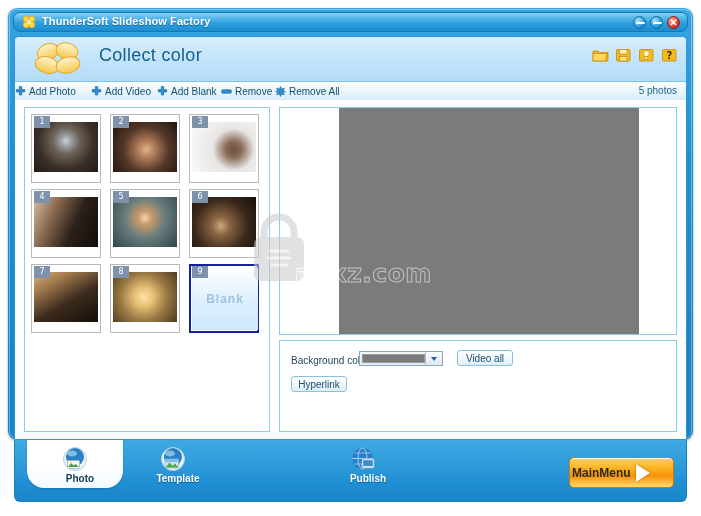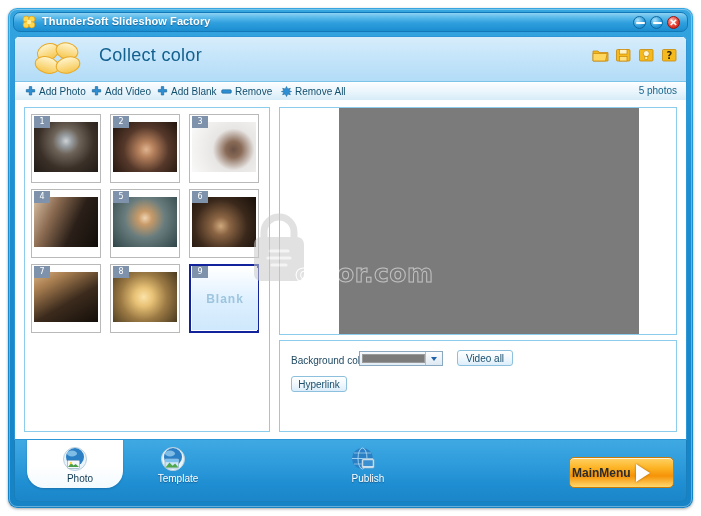--- a/index.html
+++ b/index.html
@@ -14,21 +14,21 @@
     font-family: "Liberation Sans", sans-serif;
     -webkit-font-smoothing: antialiased;
   }
 
   
   #app-window {
     position: absolute;
     left: 8px;
     top: 8px;
     width: 685px;
-    height: 500px;
+    height: 432px;
     border-radius: 9px;
     background: linear-gradient(to bottom, #35a6e0 0%, #1e8fd0 35%, #1583c6 100%);
     box-shadow: 0 1px 3px rgba(0,0,0,0.35);
     box-sizing: border-box;
     padding: 0;
   }
   #app-window:before {
     content: "";
     position: absolute;
     left: 1px; top: 1px; right: 1px; bottom: 1px;
@@ -410,21 +410,21 @@
     gap: 1px;
     cursor: default;
   }
   .nav-ico {
     width: 26px;
     height: 26px;
     position: relative;
   }
   .nav-label {
     font-size: 10px;
-    font-weight: normal;
+    font-weight: bold;
     color: #ffffff;
     text-shadow: 0 1px 1px rgba(0,45,85,0.5);
     padding-left: 10px;
   }
   .nav-item.active .nav-label {
     color: #103a53;
     text-shadow: none;
   }
   #nav-photo    { left: 12px; }
   #nav-template { left: 110px; }
@@ -579,21 +579,21 @@
           <svg width="17" height="16" viewBox="0 0 17 16">
             <rect x="1.5" y="2.5" width="13.5" height="11.5" rx="1" fill="#f5bb1e" stroke="#c8880a" stroke-width="0.8"></rect>
             <text x="8.4" y="12" font-size="10" font-weight="bold" fill="#3a2a00" text-anchor="middle" font-family="DejaVu Sans, sans-serif">?</text>
           </svg>
         </div>
       </div>
     </div>
 
     <div id="toolbar">
 
-      <div class="tool-btn" style="left:10px;">
+      <div class="tool-btn" style="left:0;">
         <span class="tool-ico">
           <svg width="11" height="11" viewBox="0 0 11 11">
             <path d="M4.3 0.6h2.4v3h3v2.4h-3v3H4.3v-3h-3V3.6h3z" fill="#2f8fd4" stroke="#14608f" stroke-width="0.6"></path>
           </svg>
         </span>
         <span>Add Photo</span>
       </div>
 
       <div class="tool-btn" style="left:76px;">
         <span class="tool-ico">
@@ -615,21 +615,21 @@
 
       <div class="tool-btn" style="left:206px;">
         <span class="tool-ico">
           <svg width="11" height="11" viewBox="0 0 11 11">
             <rect x="0.7" y="3.8" width="9.6" height="3.4" rx="1" fill="#2f8fd4" stroke="#14608f" stroke-width="0.6"></rect>
           </svg>
         </span>
         <span>Remove</span>
       </div>
 
-      <div class="tool-btn" style="left:266px;">
+      <div class="tool-btn" style="left:260px;">
         <span class="tool-ico">
           <svg width="11" height="11" viewBox="0 0 11 11">
             <path d="M5.5 0.4 6.7 2.9 9.4 2.3 8.2 4.7 10.6 5.5 8.2 6.3 9.4 8.7 6.7 8.1 5.5 10.6 4.3 8.1 1.6 8.7 2.8 6.3 0.4 5.5 2.8 4.7 1.6 2.3 4.3 2.9z" fill="#2f8fd4" stroke="#14608f" stroke-width="0.5"></path>
           </svg>
         </span>
         <span>Remove All</span>
       </div>
 
       <div id="photo-count">5 photos</div>
     </div>
@@ -770,14 +770,14 @@
 </div>
 
 <div id="watermark">
   <div id="watermark-badge">
     <svg width="62" height="70" viewBox="0 0 62 70">
       <path d="M16 24 v-5 a15 15 0 0 1 30 0 v5" fill="none" stroke="#c9c9c9" stroke-width="7"></path>
       <rect x="6" y="24" width="50" height="44" rx="7" fill="#c9c9c9"></rect>
       <path d="M22 38 h18 M20 45 h22 M24 52 h14" stroke="#ececec" stroke-width="3.2" stroke-linecap="round"></path>
     </svg>
   </div>
-  <div id="watermark-text">color.com</div>
+  <div id="watermark-text">anxz.com</div>
 </div>
 
 </body></html>

